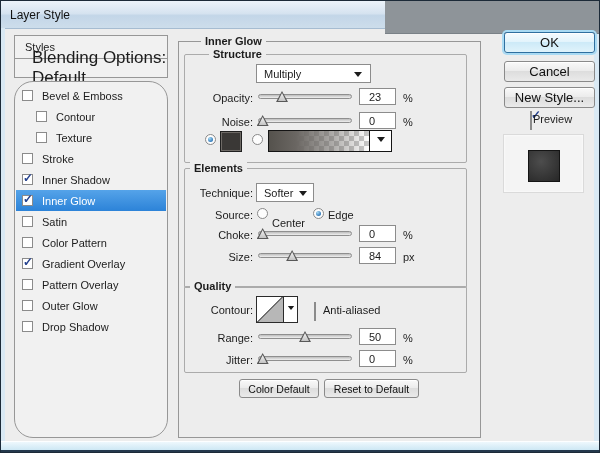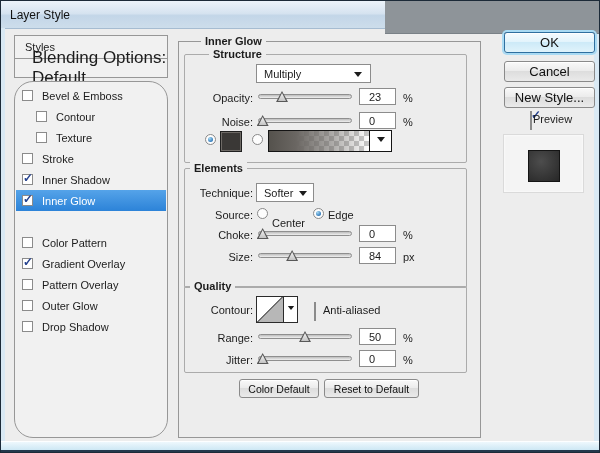--- a/index.html
+++ b/index.html
@@ -123,20 +123,24 @@
       <span class="lbl">Stroke</span>
       </div>
     <div class="row" style="top:87px">
       <span class="cb checked"></span>
       <span class="lbl">Inner Shadow</span>
       </div>
     <div class="row selected" style="top:108px">
       <span class="cb checked"></span>
       <span class="lbl">Inner Glow</span>
       </div>
+    <div class="row" style="top:129px">
+      <span class="cb"></span>
+      <span class="lbl">Satin</span>
+      </div>
     <div class="row" style="top:150px">
       <span class="cb"></span>
       <span class="lbl">Color Pattern</span>
       </div>
     <div class="row" style="top:171px">
       <span class="cb checked"></span>
       <span class="lbl">Gradient Overlay</span>
       </div>
     <div class="row" style="top:192px">
       <span class="cb"></span>

